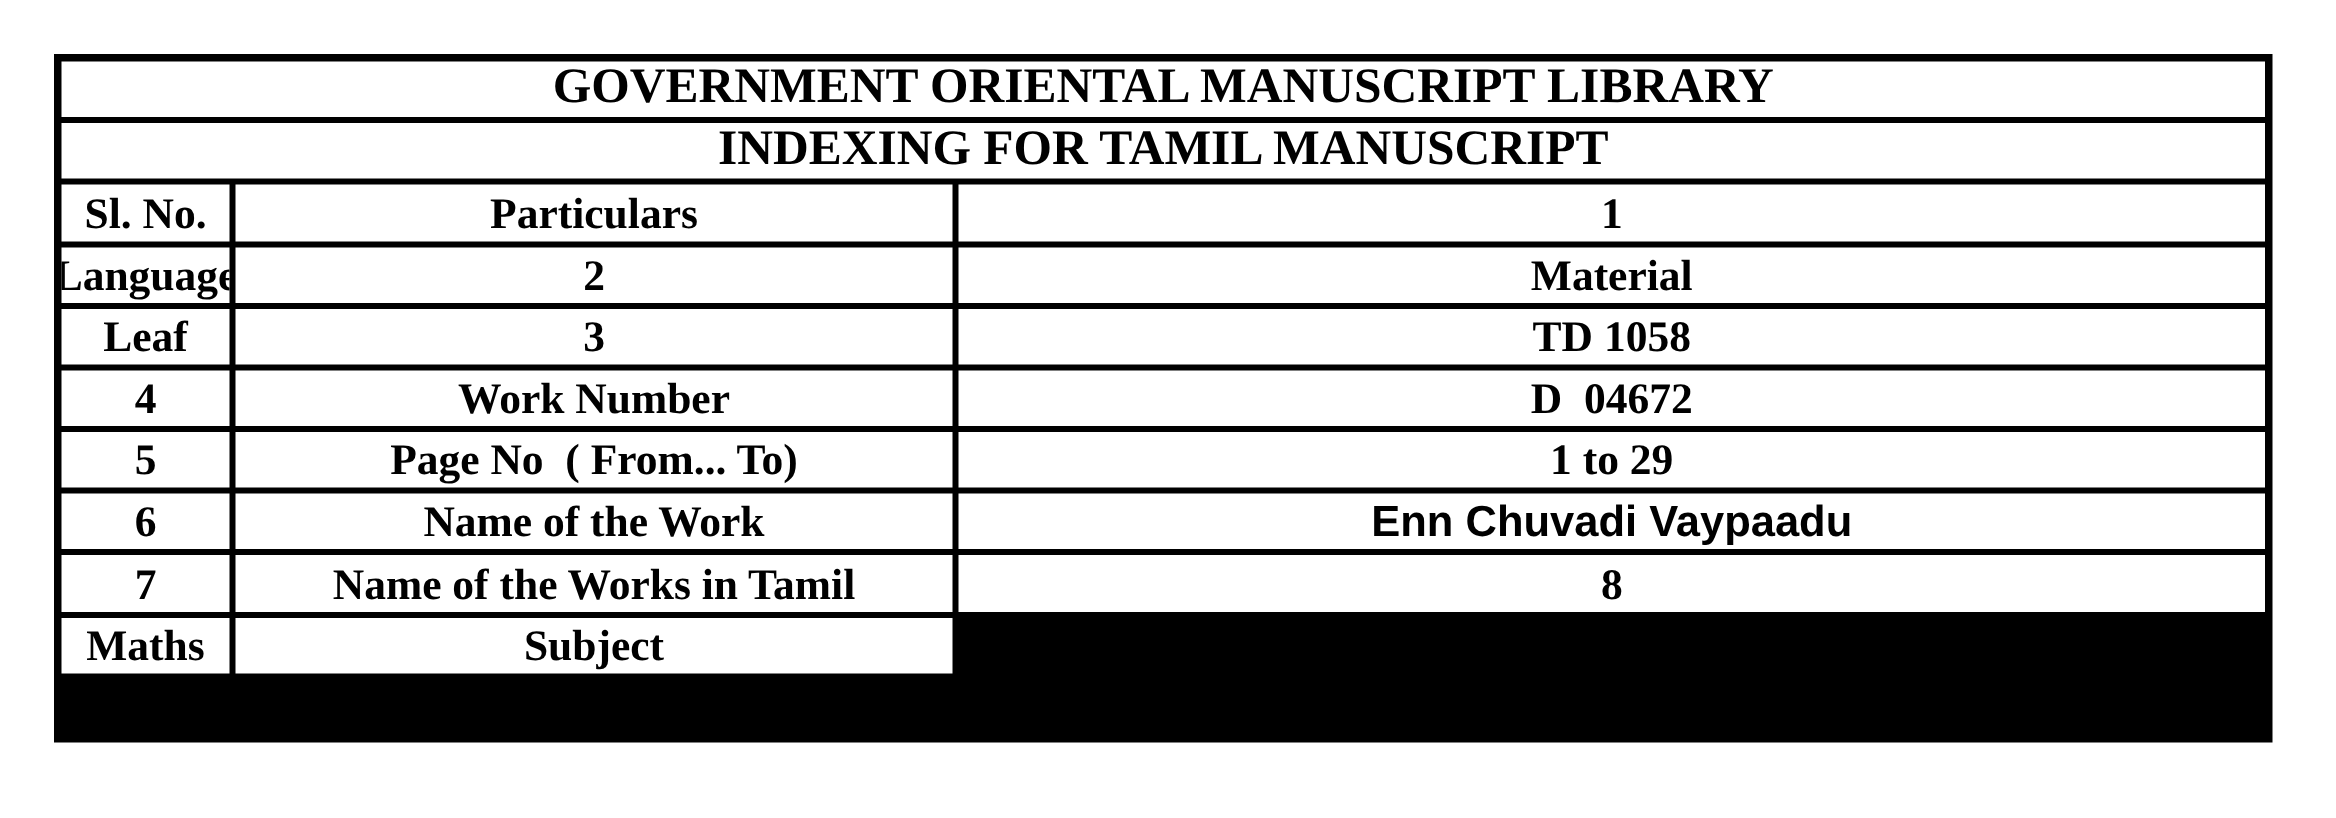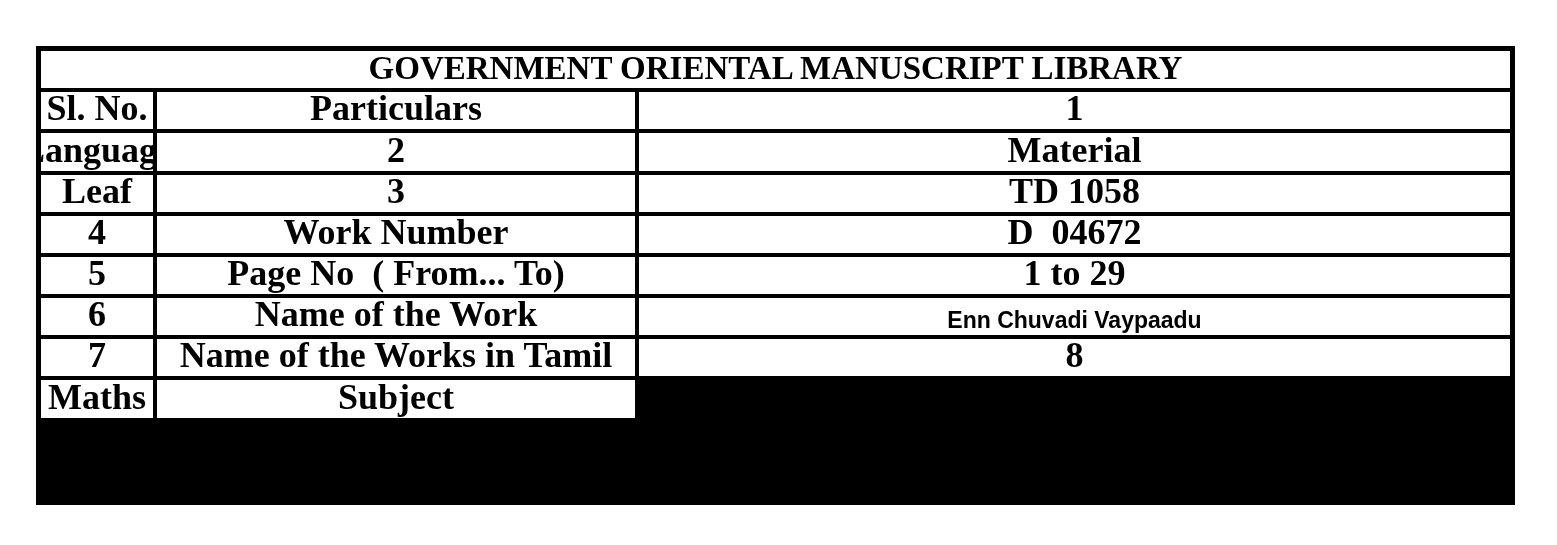--- a/index.html
+++ b/index.html
@@ -14,64 +14,65 @@
   .page {
     position: relative;
     width: 1557px;
     height: 545px;
     background: #ffffff;
   }
   
   .manuscript-table {
     position: absolute;
     left: 36px;
-    top: 46px;
+    top: 36px;
     width: 1479px;
     height: 459px;
     background: #000000;
     display: grid;
     grid-template-columns: 112px 478px 1fr;
     grid-template-rows: repeat(11, 1fr);
     gap: 4px;
     padding: 5px;
     box-sizing: border-box;
   }
   .cell {
     background: #ffffff;
     color: #000000;
     font-weight: bold;
-    font-size: 36px;
+    font-size: 29px;
     line-height: 1.0;
     display: flex;
     justify-content: center;
     align-items: flex-end;
     padding-bottom: 3px;
     white-space: pre;
     overflow: hidden;
   }
   .span-all {
     grid-column: 1 / -1;
     font-size: 33px;
   }
   .detail-sans {
     font-family: "Liberation Sans", sans-serif;
-    font-size: 23px;
+    font-size: 29px;
   }
   .detail-tamil {
     font-family: "Liberation Sans", sans-serif;
     font-size: 26px;
   }
 </style>
 </head>
 <body>
 
 <div class="page">
   <div class="manuscript-table">
 
     <div class="cell span-all">GOVERNMENT ORIENTAL MANUSCRIPT LIBRARY</div>
+    <div class="cell span-all">INDEXING FOR TAMIL MANUSCRIPT</div>
 
     <div class="cell">Sl. No.</div>
     <div class="cell">Particulars</div>
 
     <div class="cell">1</div>
     <div class="cell">Language</div>
 
     <div class="cell">2</div>
     <div class="cell">Material</div>
     <div class="cell">Leaf</div>

